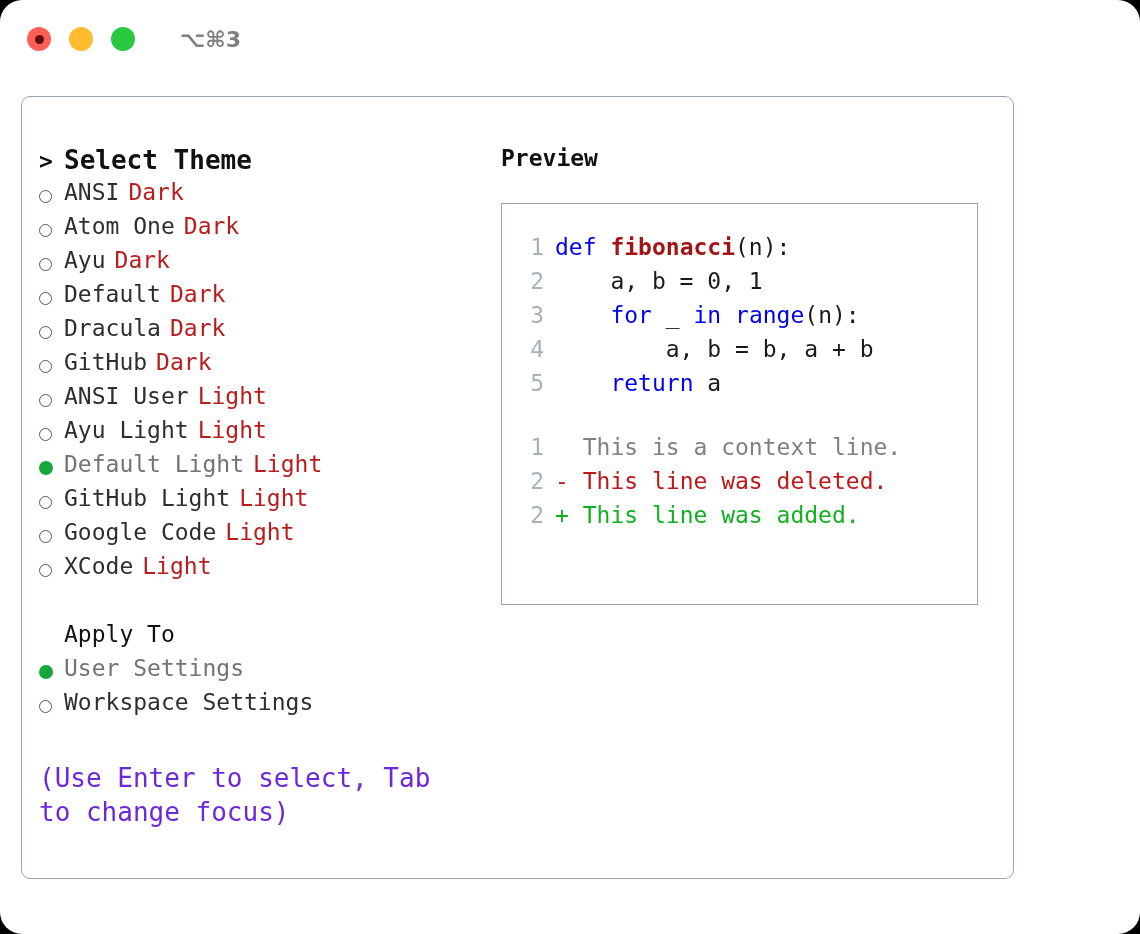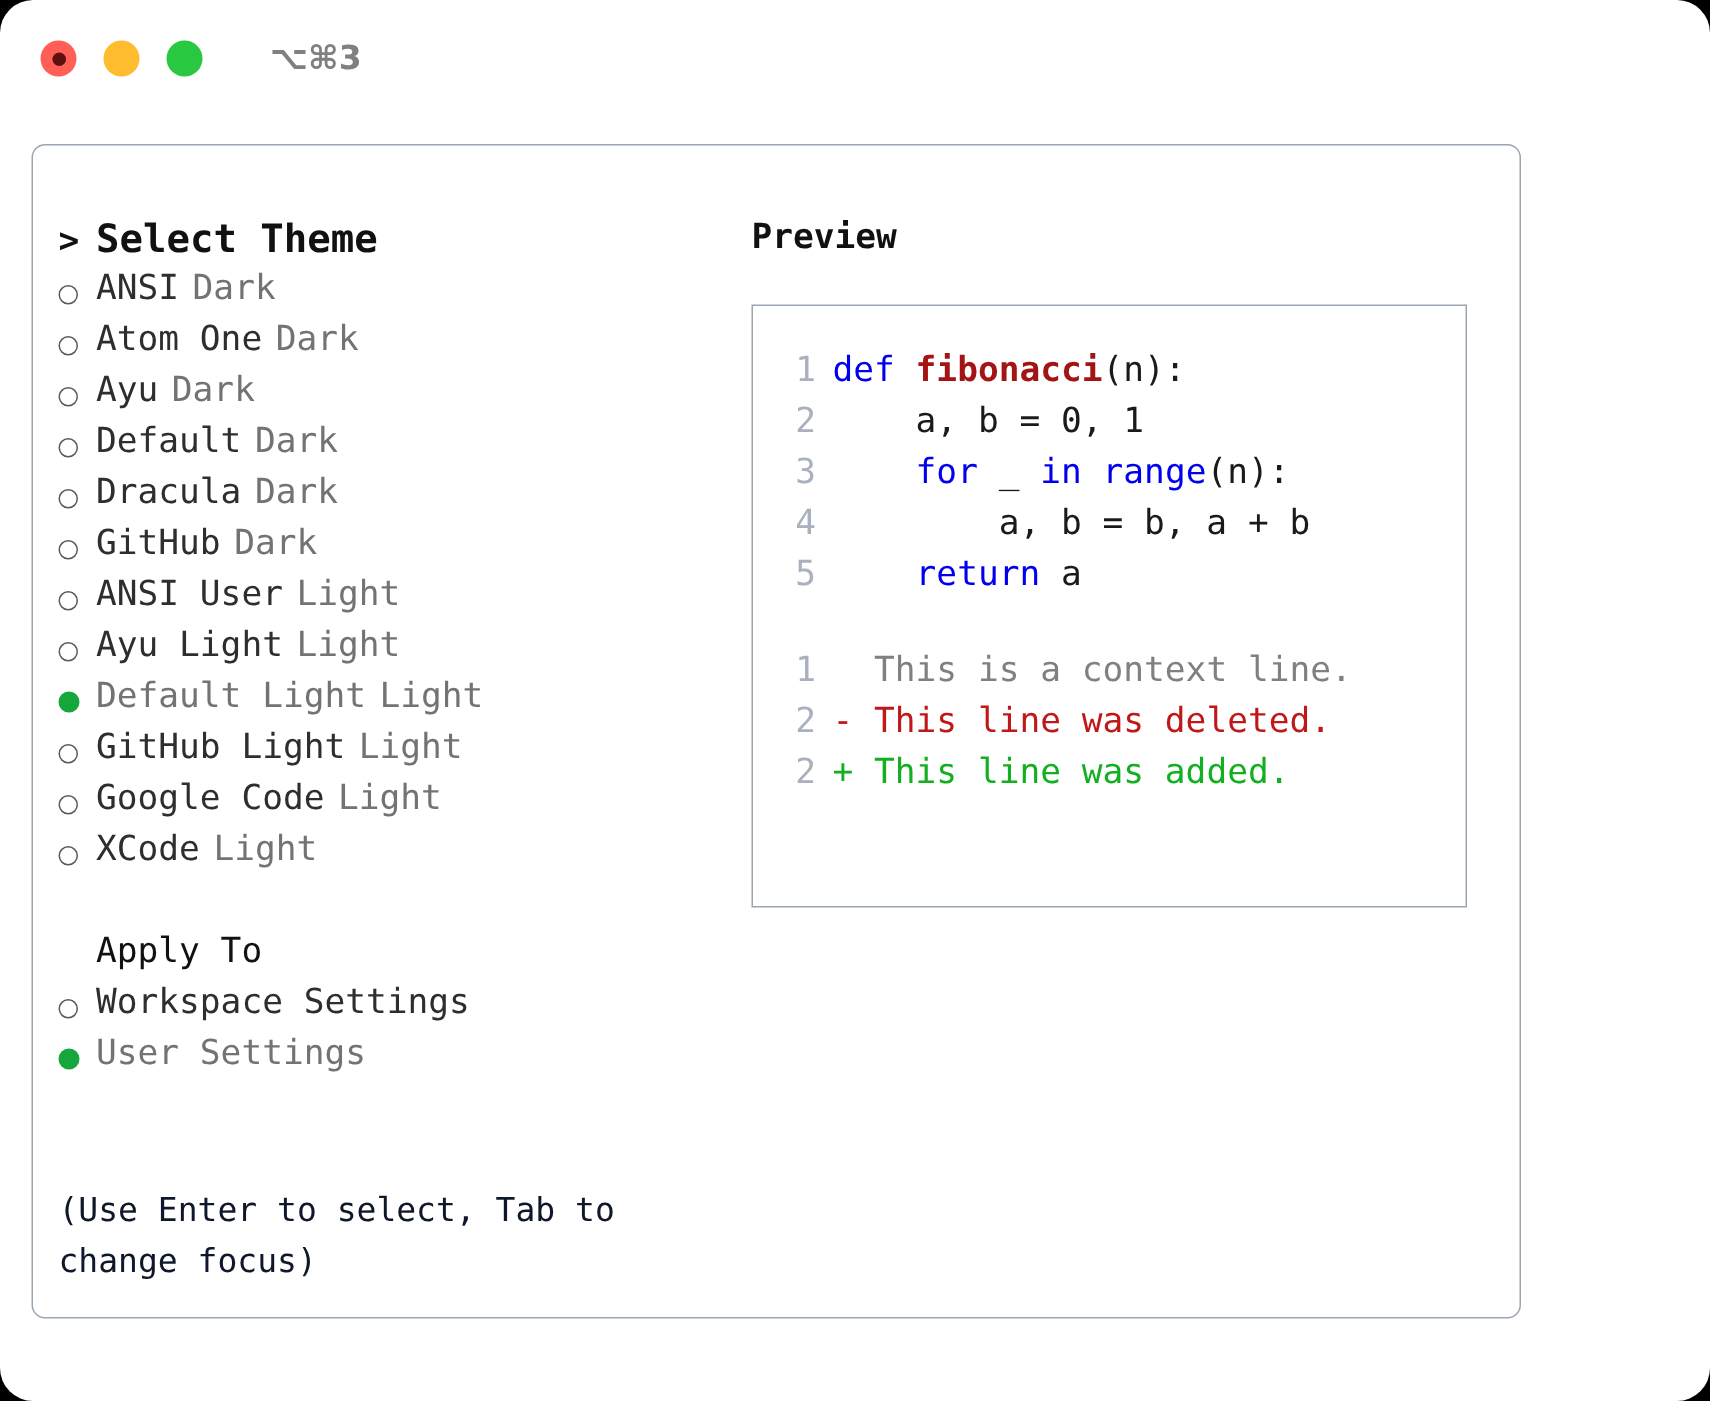--- a/index.html
+++ b/index.html
@@ -135,40 +135,39 @@
     color: #111111;
     font-size: 26px;
   }
   .item-name {
     color: #2e2e2e;
   }
   .item-name.selected {
     color: #737373;
   }
   .item-kind {
-    color: #737373;
+    color: #b91c1c;
     margin-left: 9px;
   }
   .group-label {
     color: #111111;
     font-weight: normal;
   }
 
   .spacer-row { height: 34px; }
 
   .hint {
     position: absolute;
     left: 17px;
     top: 664px;
     width: 420px;
-    font-size: 22px;
+    font-size: 26px;
     line-height: 34px;
-    color: #0f172a;
+    color: #6d28d9;
     white-space: pre-wrap;
-    margin-top: 30px;
   }
 
   
   .right-col {
     position: absolute;
     left: 479px;
     top: 48px;
   }
   .preview-title {
     font-size: 23px;
@@ -314,27 +313,27 @@
         </div>
 
         <div class="spacer-row"></div>
 
         <div class="row">
           <span class="bullet-cell"></span>
           <span class="group-label">Apply To</span>
         </div>
 
         <div class="row">
-          <span class="bullet-cell"><span class="bullet-open"></span></span>
-          <span class="item-name">Workspace Settings</span>
-        </div>
-
-        <div class="row">
           <span class="bullet-cell"><span class="bullet-filled"></span></span>
           <span class="item-name selected">User Settings</span>
+        </div>
+
+        <div class="row">
+          <span class="bullet-cell"><span class="bullet-open"></span></span>
+          <span class="item-name">Workspace Settings</span>
         </div>
       </div>
 
       <div class="hint">(Use Enter to select, Tab to change focus)</div>
 
       <div class="right-col">
         <div class="preview-title">Preview</div>
       </div>
 
       <div class="preview-box">

